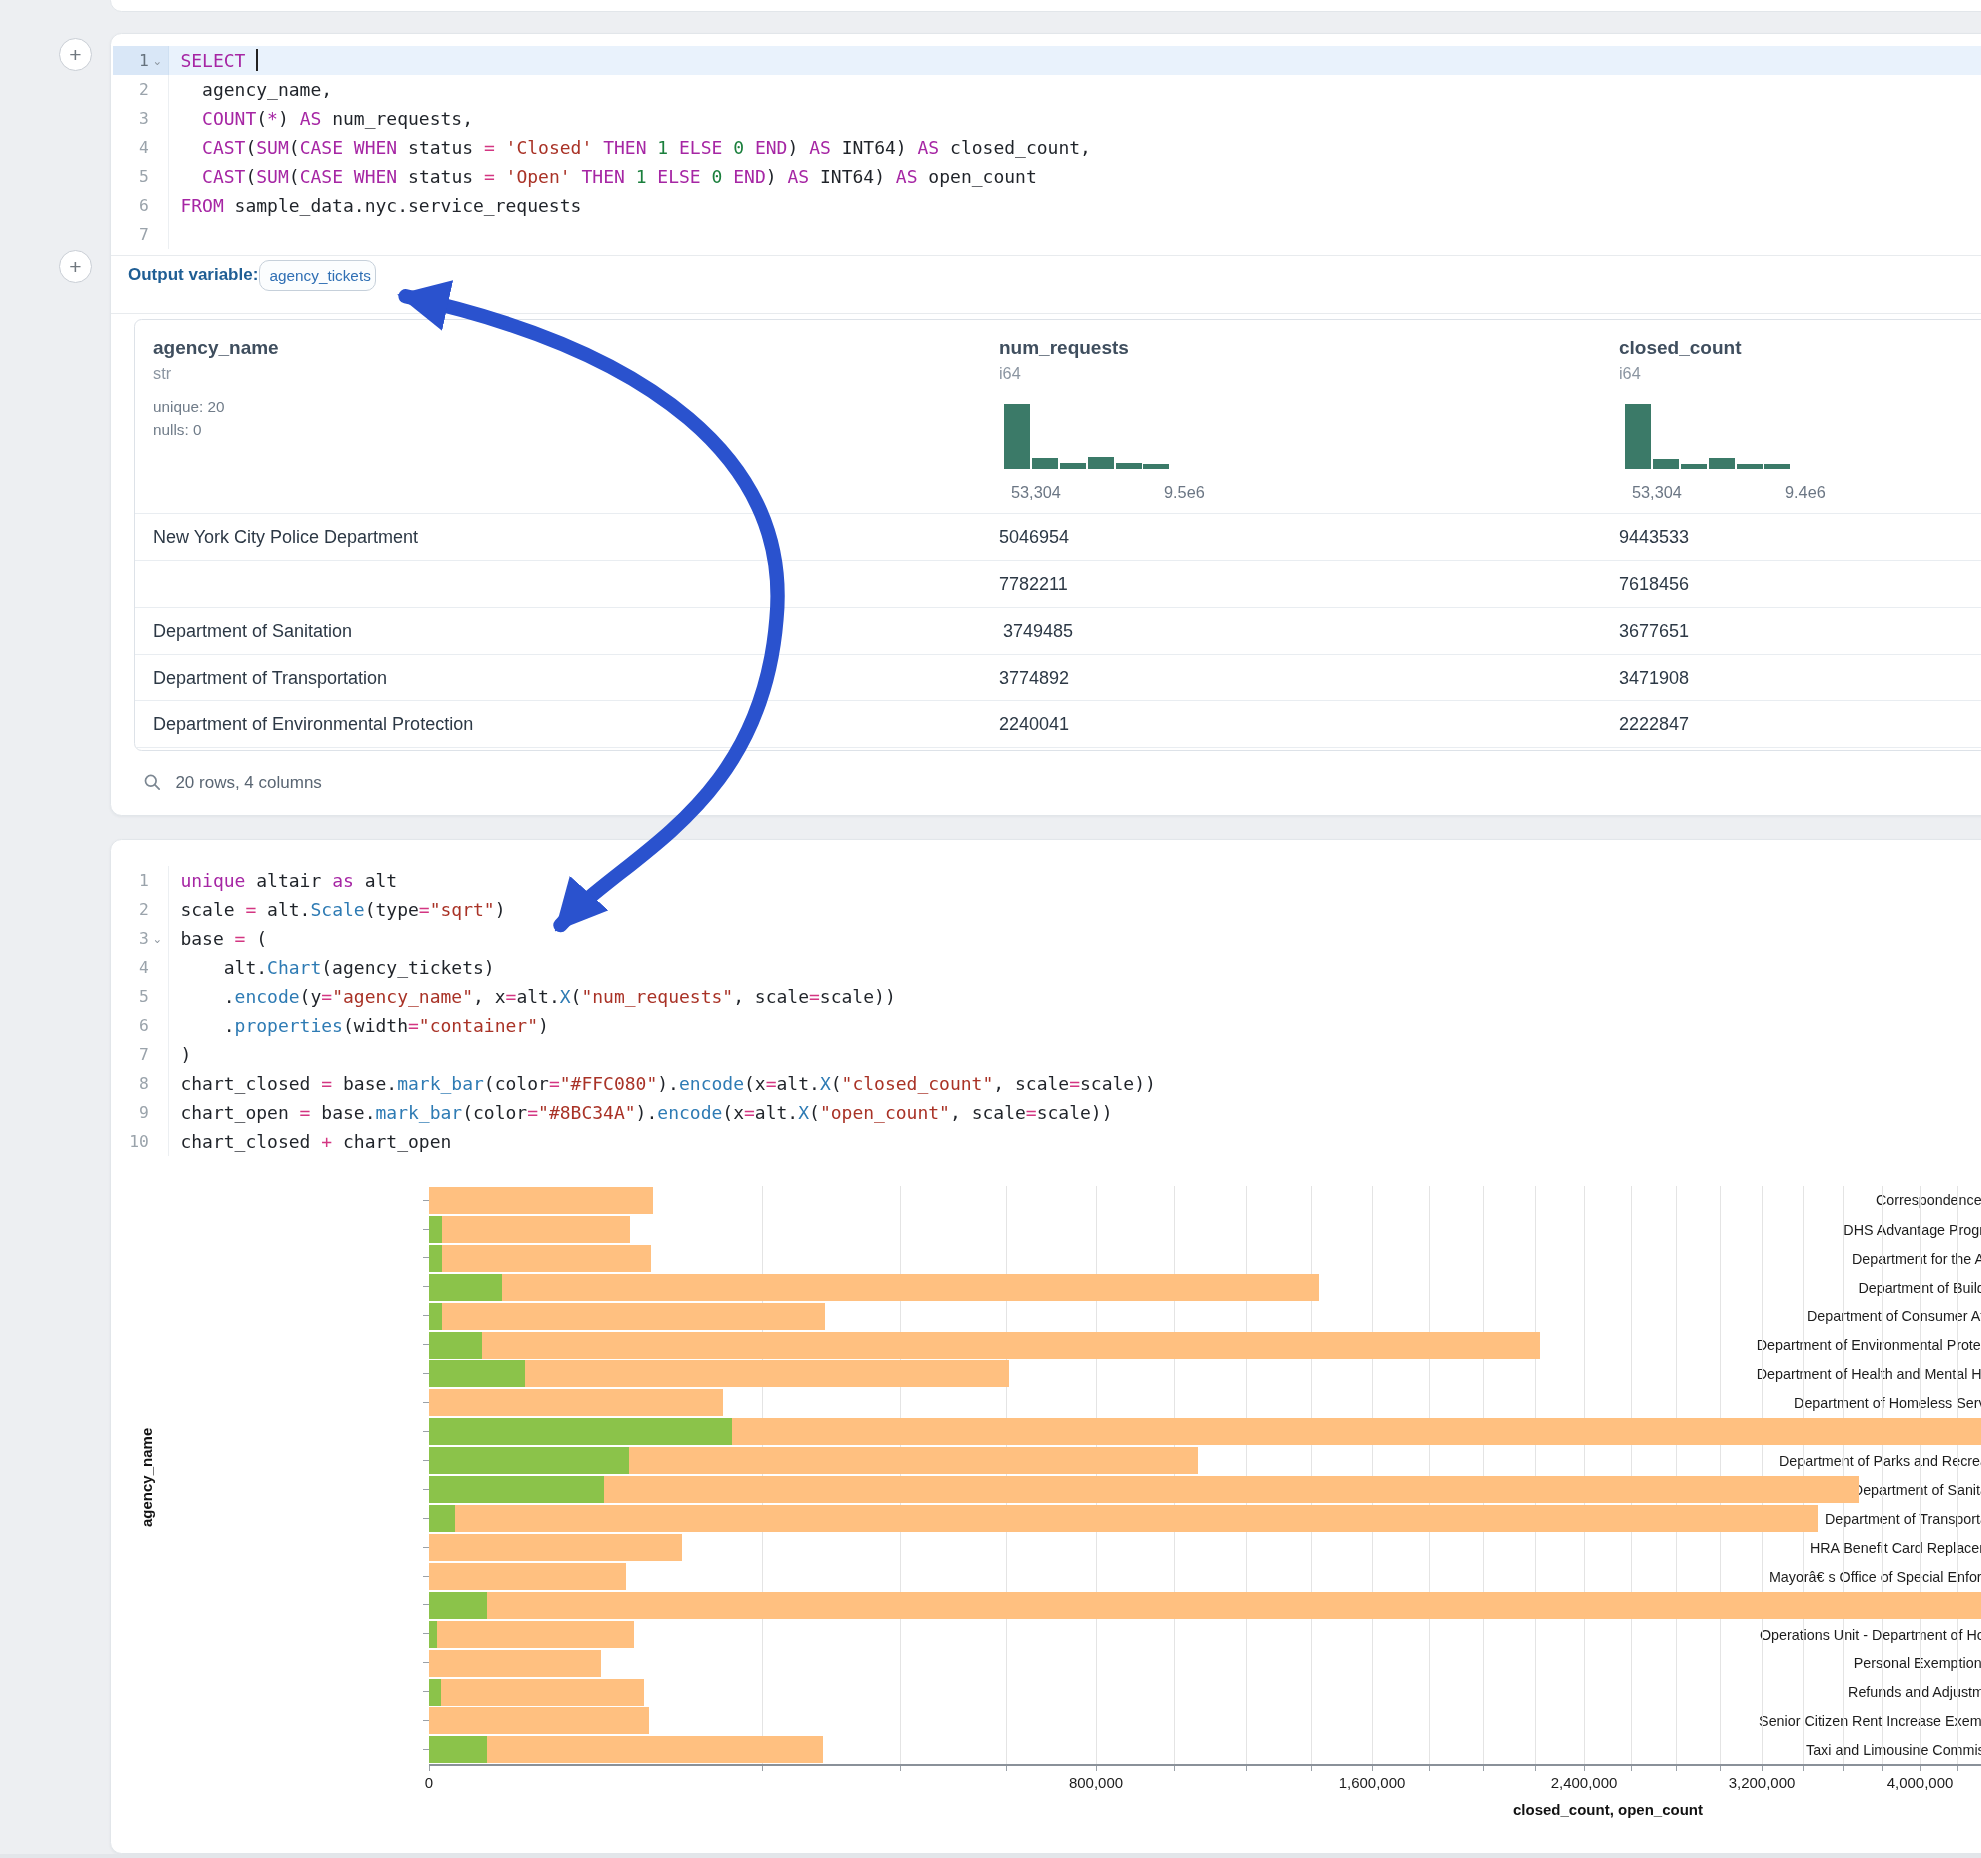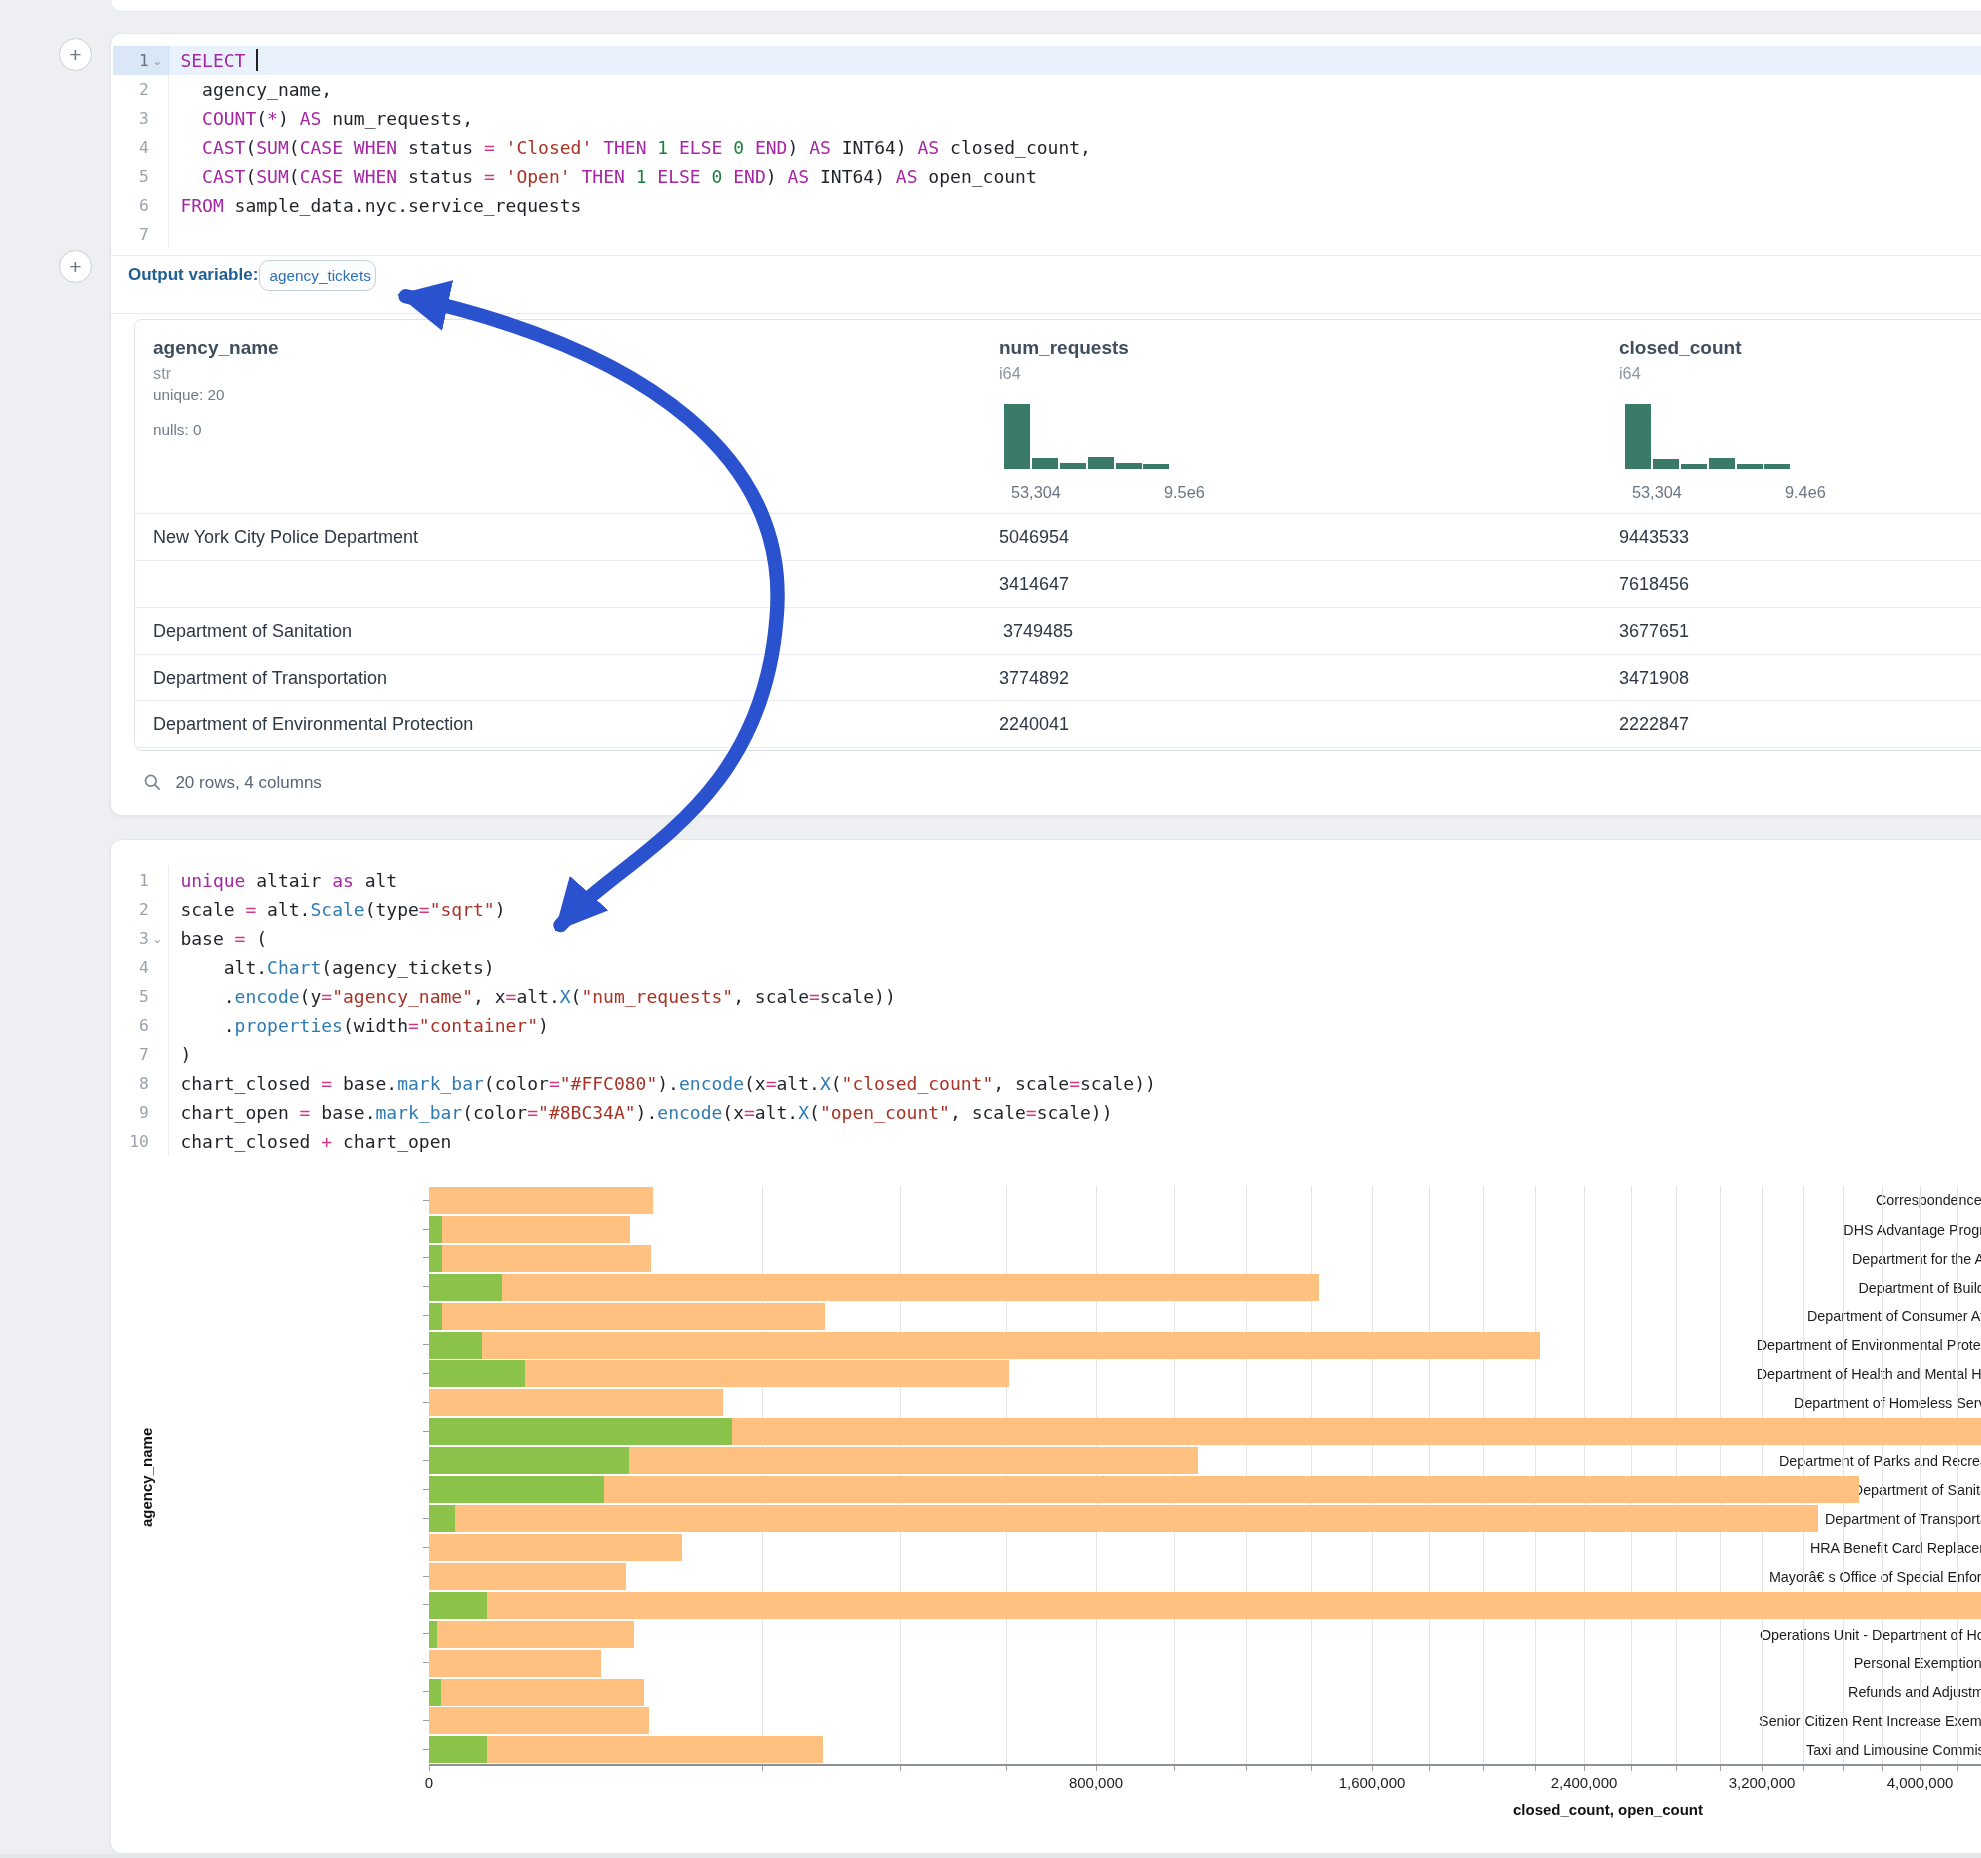--- a/index.html
+++ b/index.html
@@ -147,21 +147,21 @@
 
     <div class="out-label">Output variable:</div>
     <div class="out-pill">agency_tickets</div>
 
     <div class="hdiv" style="top:279px"></div>
 
     <div class="tbl">
 
       <div class="th-name" style="left:18px">agency_name</div>
       <div class="th-type" style="left:18px">str</div>
-      <div class="th-meta" style="left:18px;top:66px">unique: 20</div>
+      <div class="th-meta" style="left:18px;top:78px">unique: 20</div>
       <div class="th-meta" style="left:18px;top:101px">nulls: 0</div>
 
       <div class="th-name" style="left:864px">num_requests</div>
       <div class="th-type" style="left:864px">i64</div>
       <div class="hist" style="left:869px">
           <div class="hb" style="height: 65px;"></div>
           <div class="hb" style="height: 11px;"></div>
           <div class="hb" style="height: 5.9px;"></div>
           <div class="hb" style="height: 11.7px;"></div>
           <div class="hb" style="height: 5.9px;"></div>
@@ -182,21 +182,21 @@
         </div>
       <div class="hist-lbl" style="left:1497px">53,304</div>
       <div class="hist-lbl" style="left:1650px">9.4e6</div>
 
       <div class="trow" style="top:193px">
         <div class="tc" style="left:18px">New York City Police Department</div>
         <div class="tc" style="left:864px">5046954</div>
         <div class="tc" style="left:1484px">9443533</div>
       </div>
       <div class="trow" style="top:240px">
-        <div class="tc" style="left:864px">3414647</div>
+        <div class="tc" style="left:864px">7782211</div>
         <div class="tc" style="left:1484px">7618456</div>
       </div>
       <div class="trow" style="top:287px">
         <div class="tc" style="left:18px">Department of Sanitation</div>
         <div class="tc" style="left:868px">3749485</div>
         <div class="tc" style="left:1484px">3677651</div>
       </div>
       <div class="trow" style="top:334px">
         <div class="tc" style="left:18px">Department of Transportation</div>
         <div class="tc" style="left:864px">3774892</div>

